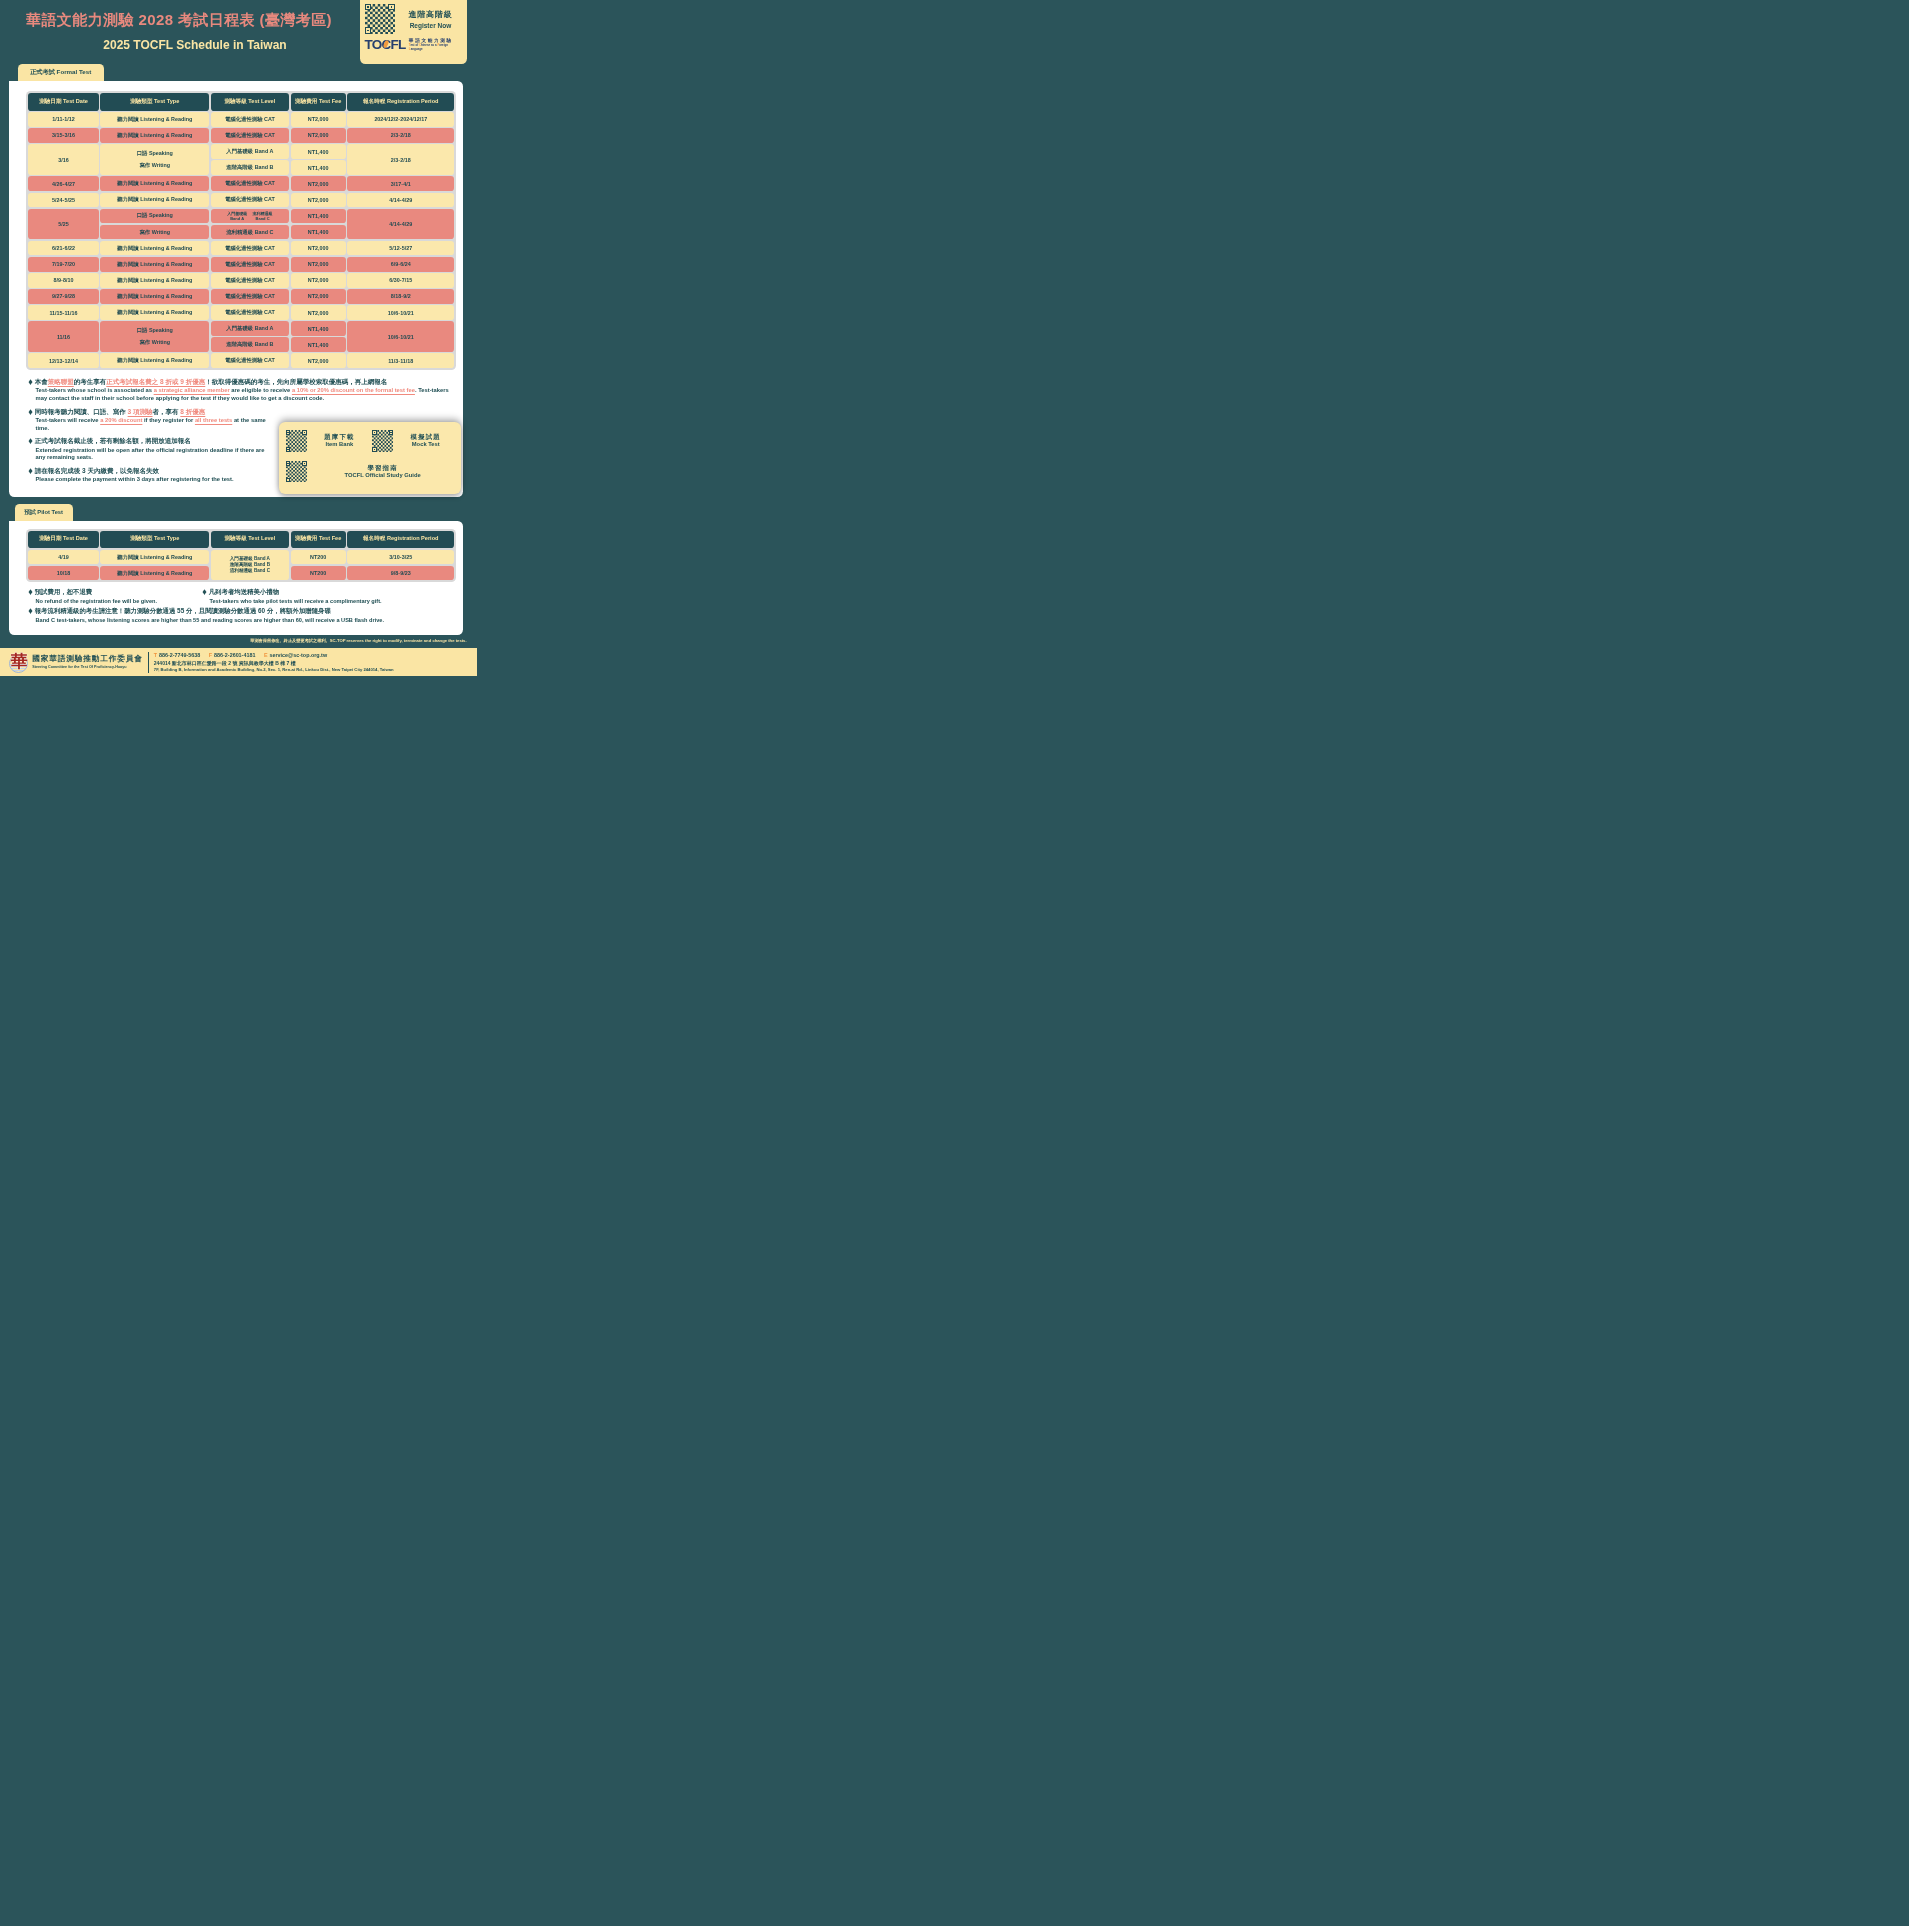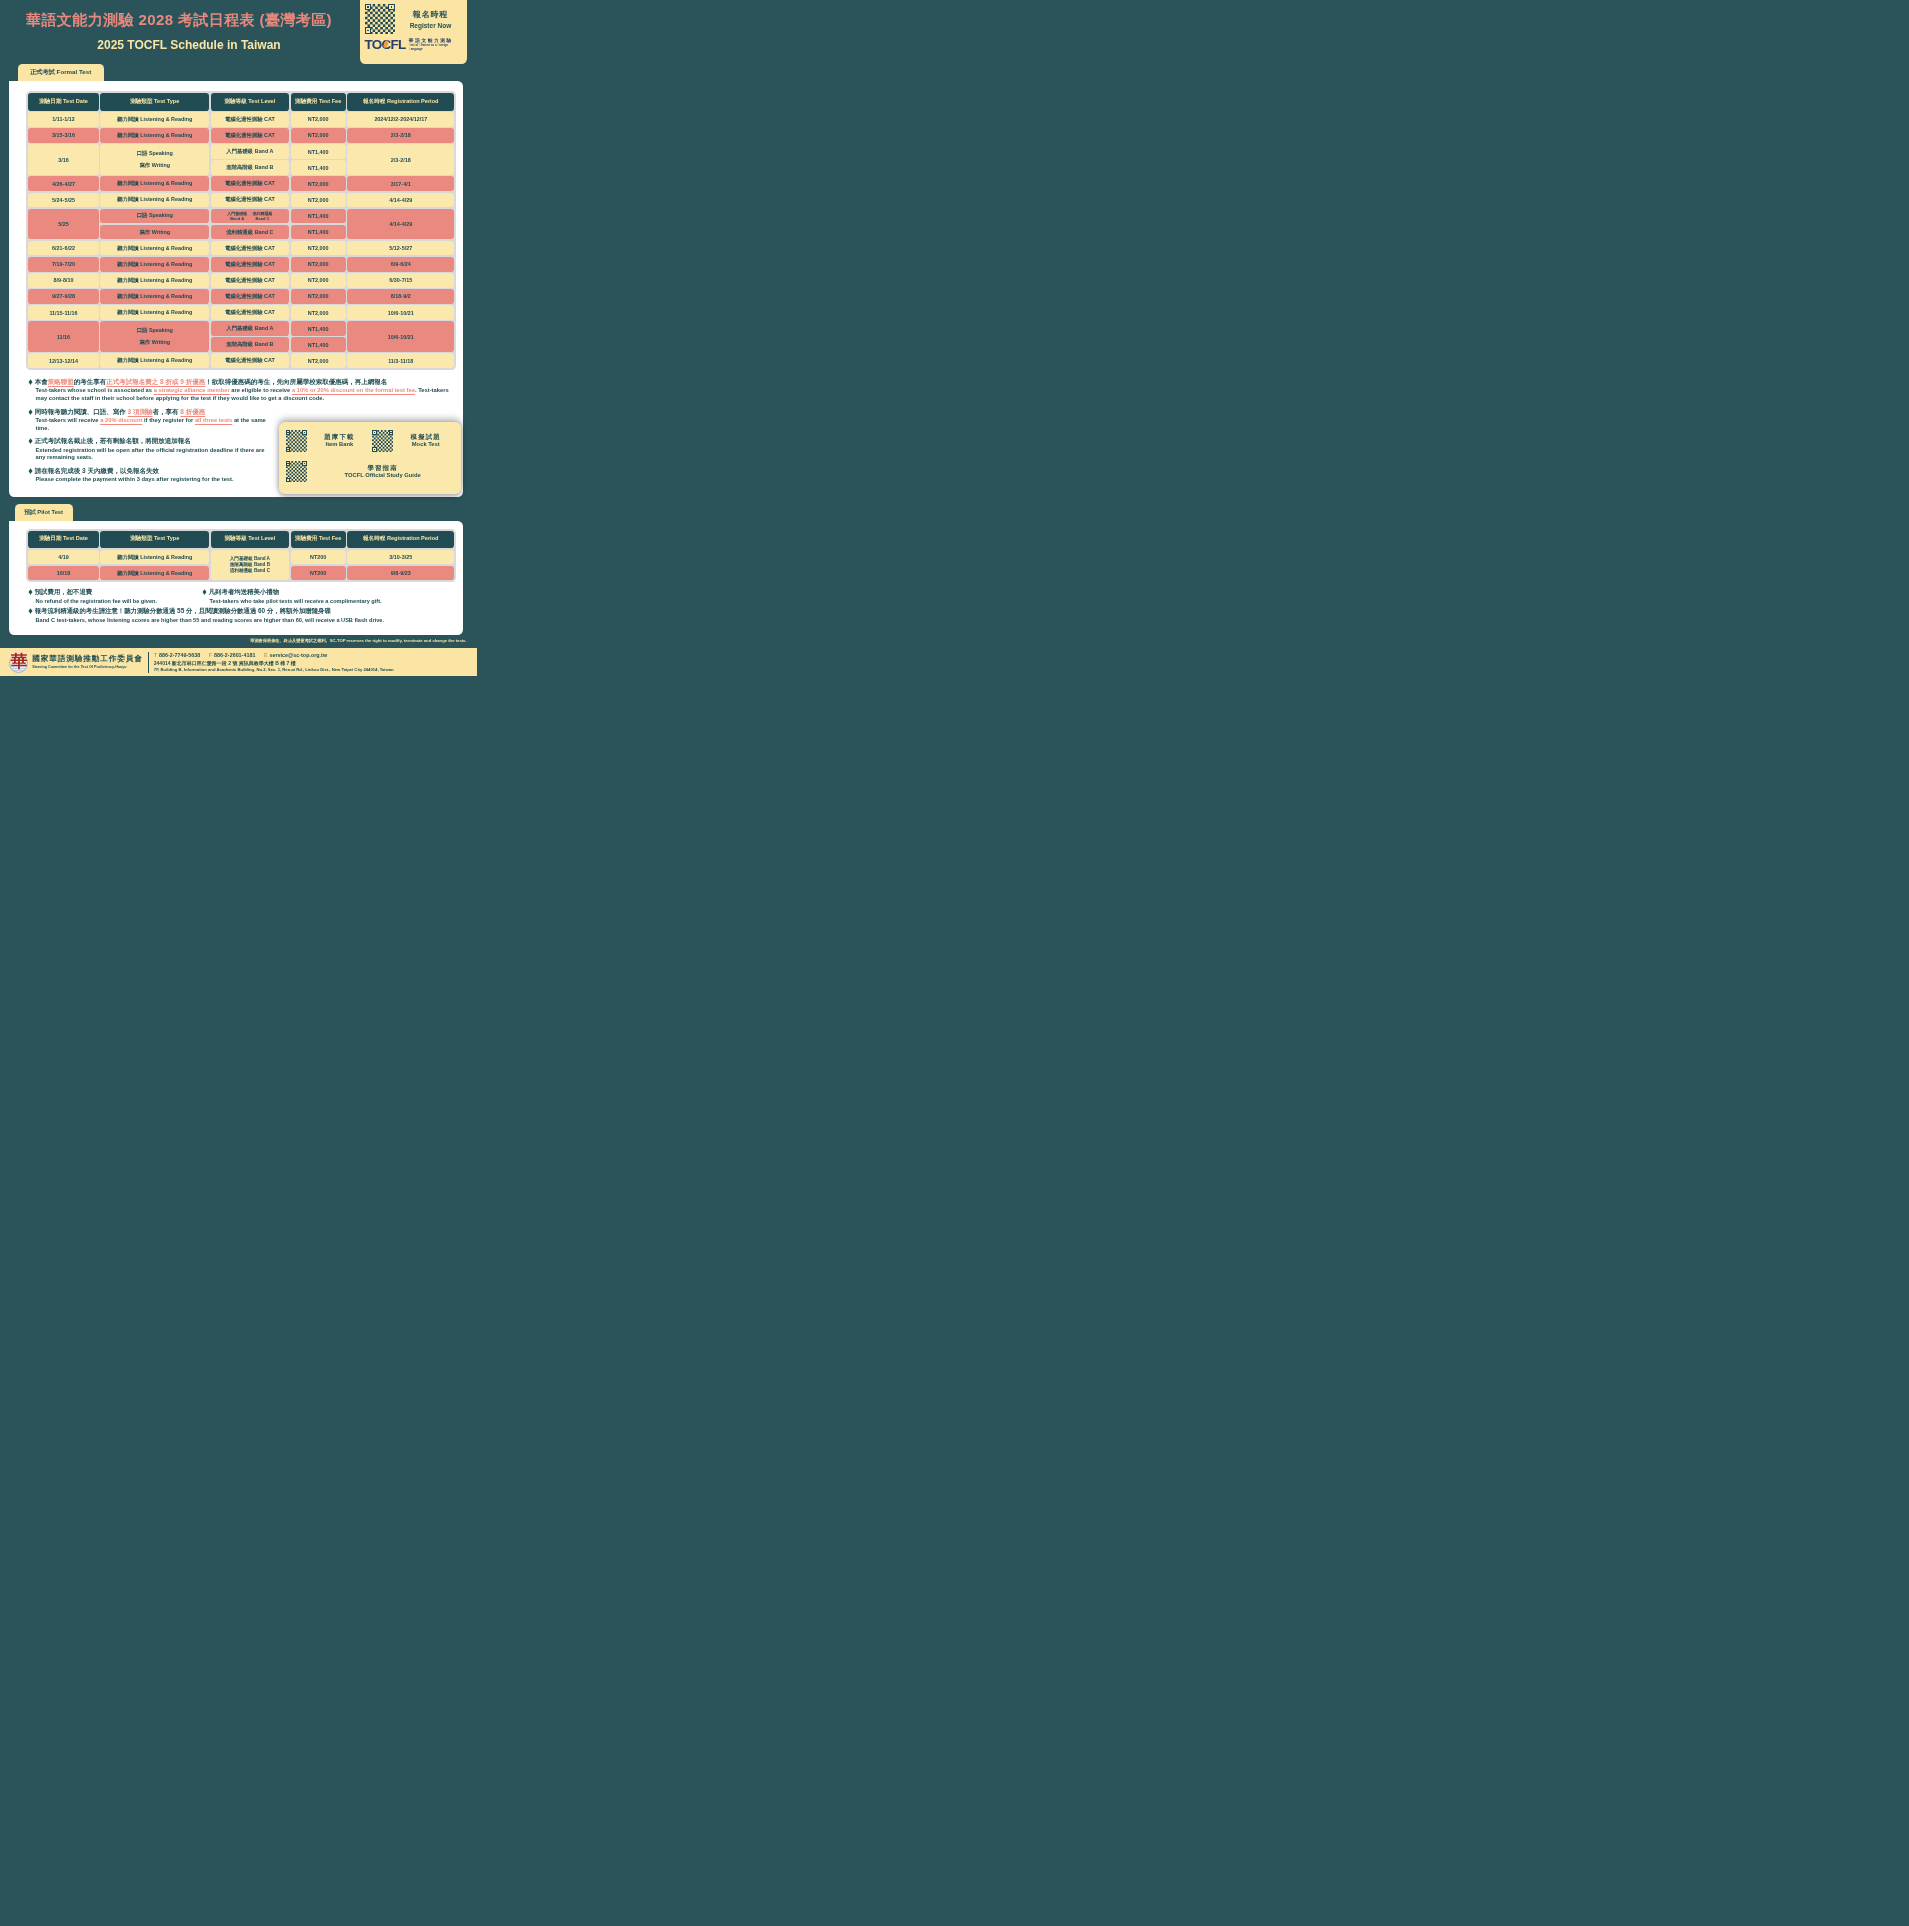--- a/index.html
+++ b/index.html
@@ -1,21 +1,21 @@
 <!DOCTYPE html>
 <html style="font-size:6.2px"><head>
 <meta charset="utf-8">
 <style>
   html,body{margin:0;padding:0;background:#2B545A;}
   .page{position:relative;width:477px;height:676px;background:#2B545A;overflow:hidden;
         font-family:"Liberation Sans","DejaVu Sans",sans-serif;font-weight:700;}
   
   .title-zh{position:absolute;top:10.8px;left:0;width:358px;text-align:center;
             font-size:15px;color:#E8897E;font-weight:800;letter-spacing:0.4px;}
-  .title-en{position:absolute;top:38px;left:10px;width:358px;text-align:center;
+  .title-en{position:absolute;top:38px;left:16px;width:358px;text-align:center;
             font-size:12px;color:#FAE5A4;font-weight:800;}
   .reg-panel{position:absolute;left:360px;top:0;width:107px;height:64px;background:#FAE5A4;
              border-radius:0 0 5.4px 5.4px;padding:3.9px 4.6px;box-sizing:border-box;}
   .reg-row{display:flex;align-items:center;gap:3.9px;}
   .qr{position:relative;background:repeating-conic-gradient(#224C54 0% 25%,rgba(0,0,0,0) 0% 50%);
       background-size:17% 17%;flex:none;}
   .qr i{position:absolute;width:22%;height:22%;border:1.2px solid #224C54;box-sizing:border-box;
         background:radial-gradient(circle,#224C54 30%,rgba(0,0,0,0) 34%),#FAE5A4;}
   .qr i.p1{top:0;left:0}.qr i.p2{top:0;right:0}.qr i.p3{bottom:0;left:0}
   .qr.big{width:30px;height:30px;}
@@ -110,21 +110,21 @@
   <div class="title-en">2025 TOCFL Schedule in Taiwan</div>
 
   <div class="reg-panel">
     <div class="reg-row">
       <div class="qr big">
           <i class="p1"></i>
           <i class="p2"></i>
           <i class="p3"></i>
         </div>
       <div class="cta">
-        <div class="zh">報名時程</div>
+        <div class="zh">進階高階級</div>
         <div class="en">Register Now</div>
       </div>
     </div>
     <div class="logo-row">
       <div class="tocfl"><span>TOCFL</span><b></b></div>
       <div class="logo-right">
         <div class="logo-zh">華語文能力測驗</div>
         <div class="logo-en" id="logo-en"><span class="or">T</span><span>est of </span><span class="or">C</span><span>hinese as a </span><span class="or">F</span><span>oreign </span><span class="or">L</span><span>anguage</span></div>
       </div>
     </div>

